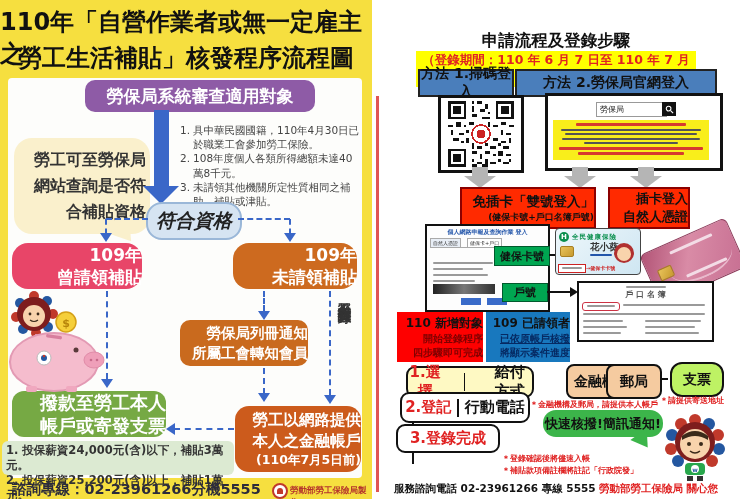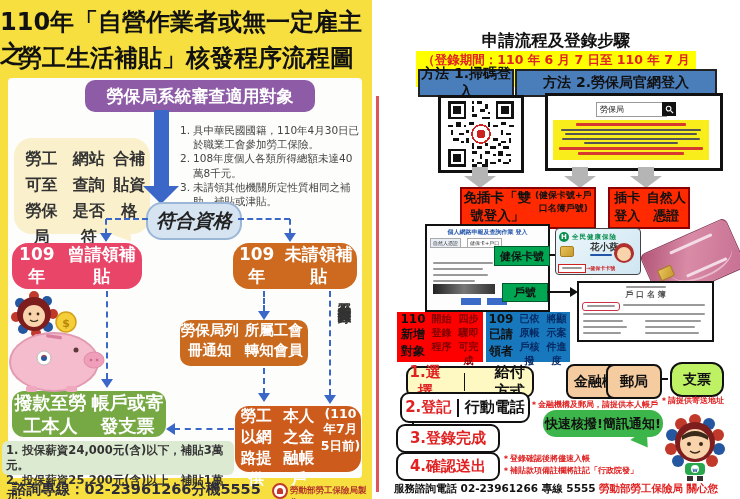--- a/index.html
+++ b/index.html
@@ -1,20 +1,20 @@
 <!DOCTYPE html>
 <html><head>
 <meta charset="utf-8">
 <style>
   html,body{margin:0;padding:0;background:#888;}
   #poster{position:relative;width:740px;height:499px;overflow:hidden;background:#fff;
           font-family:"DejaVu Sans","Liberation Sans",sans-serif;}
   .abs{position:absolute;}
   .c{display:flex;align-items:center;justify-content:center;text-align:center;}
-  .col{display:flex;flex-direction:row;align-items:flex-start;justify-content:center;text-align:center;}
+  .col{display:flex;flex-direction:column;align-items:flex-end;justify-content:center;text-align:center;}
   .b{font-weight:bold;}
   
   .hd{border-top:2px dashed #3a67c8;height:0;}
   .vd{border-left:2px dashed #3a67c8;width:0;}
   .ah-down{width:0;height:0;border-left:6px solid transparent;border-right:6px solid transparent;border-top:9px solid #3a67c8;}
   .ah-left{width:0;height:0;border-top:6px solid transparent;border-bottom:6px solid transparent;border-right:9px solid #3a67c8;}
   .ah-right-k{width:0;height:0;border-top:5px solid transparent;border-bottom:5px solid transparent;border-left:8px solid #111;}
   .ah-down-k{width:0;height:0;border-left:5px solid transparent;border-right:5px solid transparent;border-top:8px solid #111;}
   .bar{background:#9a9a9a;height:2px;border-radius:1px;}
   .rbar{background:#d63a2f;height:2.5px;border-radius:1px;}
@@ -331,21 +331,21 @@
       <div class="bar abs" style="left:66px;top:49px;width:54px;"></div>
     </div>
 
     <div class="abs col" style="left:25px;top:312px;width:86px;height:50px;background:#fe0000;">
       <span class="b" style="font-size:12px;color:#111;">110 新增對象</span>
       <span class="b" style="font-size:10px;color:#7e0000;">開始登錄程序</span>
       <span class="b" style="font-size:10px;color:#7e0000;">四步驟即可完成</span>
     </div>
     <div class="abs col" style="left:114px;top:312px;width:84px;height:50px;background:#1878be;">
       <span class="b" style="font-size:12px;color:#111;">109 已請領者</span>
-      <span class="b" style="font-size:10px;color:#062a63;">已依原帳戶核撥</span>
+      <span class="b" style="font-size:10px;color:#062a63;text-decoration:underline;">已依原帳戶核撥</span>
       <span class="b" style="font-size:10px;color:#062a63;">將顯示案件進度</span>
     </div>
 
     <div class="abs kline" style="left:40px;top:368px;width:2px;height:96px;"></div>
 
     <div class="abs c" style="left:34px;top:366px;width:124px;height:28px;background:#fef9c3;border:2px solid #111;border-radius:9px;gap:22px;">
       <span class="b" style="font-size:15px;color:#e02222;">1.選擇</span>
       <span style="width:1.5px;height:18px;background:#111;"></span>
       <span class="b" style="font-size:15px;color:#111;">給付方式</span>
     </div>
@@ -357,21 +357,20 @@
     <div class="abs b" style="left:288px;top:395px;font-size:8px;color:#e02222;">＊請提供寄送地址</div>
 
     <div class="abs c" style="left:28px;top:392px;width:126px;height:27px;background:#fff;border:2px solid #111;border-radius:9px;gap:6px;">
       <span class="b" style="font-size:15px;color:#e02222;">2.登記</span>
       <span style="width:1.5px;height:18px;background:#111;"></span>
       <span class="b" style="font-size:15px;color:#111;">行動電話</span>
     </div>
 
     <div class="abs c b" style="left:24px;top:424px;width:100px;height:25px;background:#fff;border:2px solid #111;border-radius:9px;font-size:15px;color:#e02222;">3.登錄完成</div>
 
-    <div class="abs c b" style="left:24px;top:452px;width:100px;height:25px;background:#fff;border:2px solid #111;border-radius:9px;font-size:15px;color:#e02222;">4.確認送出</div>
     <div class="abs b" style="left:130px;top:453px;font-size:8px;color:#e02222;">＊登錄確認後將儘速入帳</div>
     <div class="abs b" style="left:130px;top:465px;font-size:8px;color:#e02222;">＊補貼款項備註欄將註記「行政院發」</div>
 
     <div class="abs c b" style="left:171px;top:410px;width:120px;height:27px;background:#3cb54a;border-radius:13px;font-size:13px;color:#111;">快速核撥!簡訊通知!</div>
     <div class="abs" style="left:264px;top:432px;width:0;height:0;border:10px solid transparent;border-top:16px solid #3cb54a;transform:rotate(-35deg);"></div>
 
     <svg class="abs" style="left:282px;top:414px;" width="82" height="68" viewBox="0 0 82 68">
       <g>
         <circle cx="41" cy="6" r="6" fill="#c0392b"></circle>
           <circle cx="55" cy="10" r="6" fill="#2457a0"></circle>

